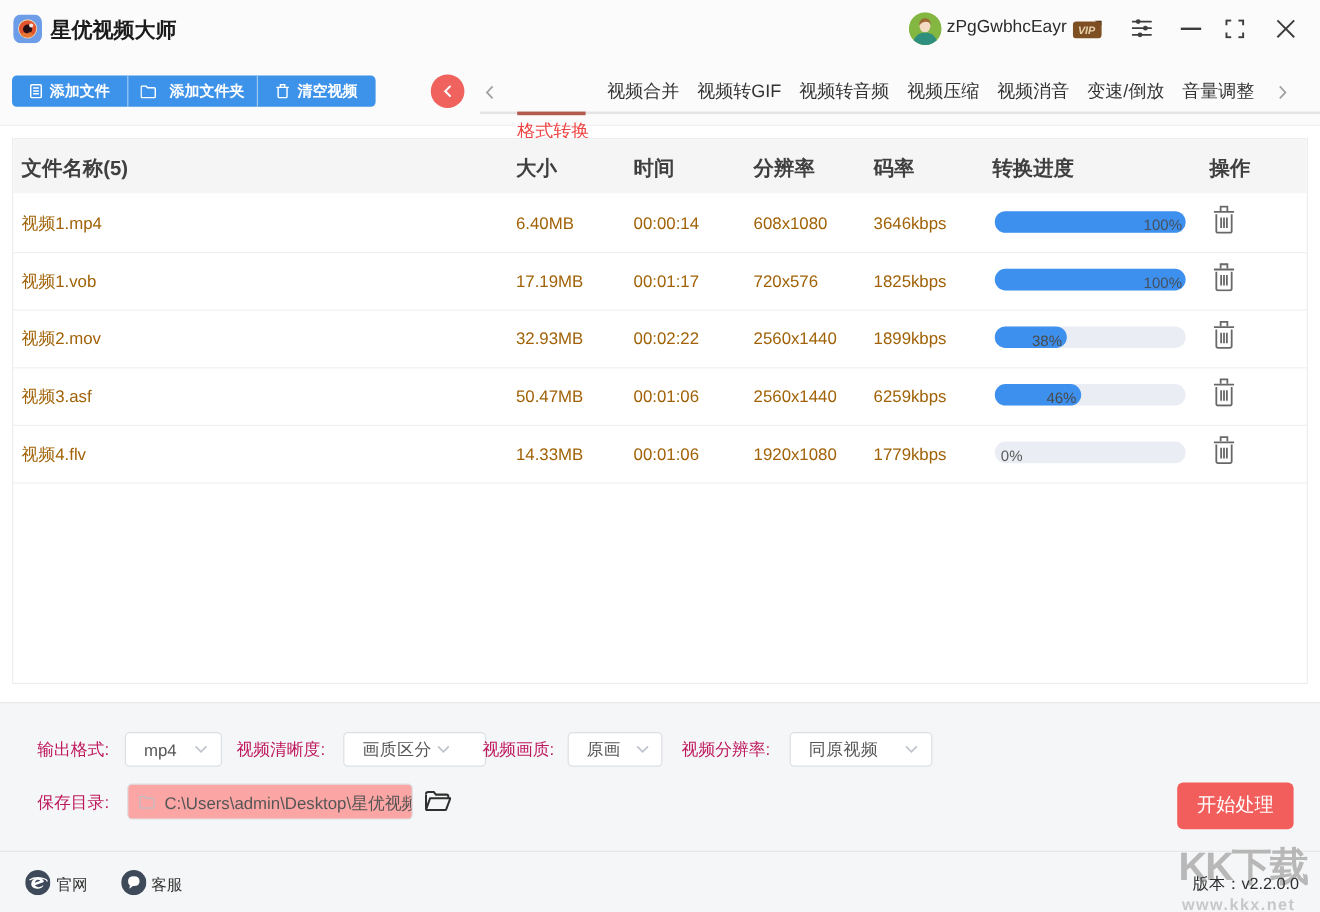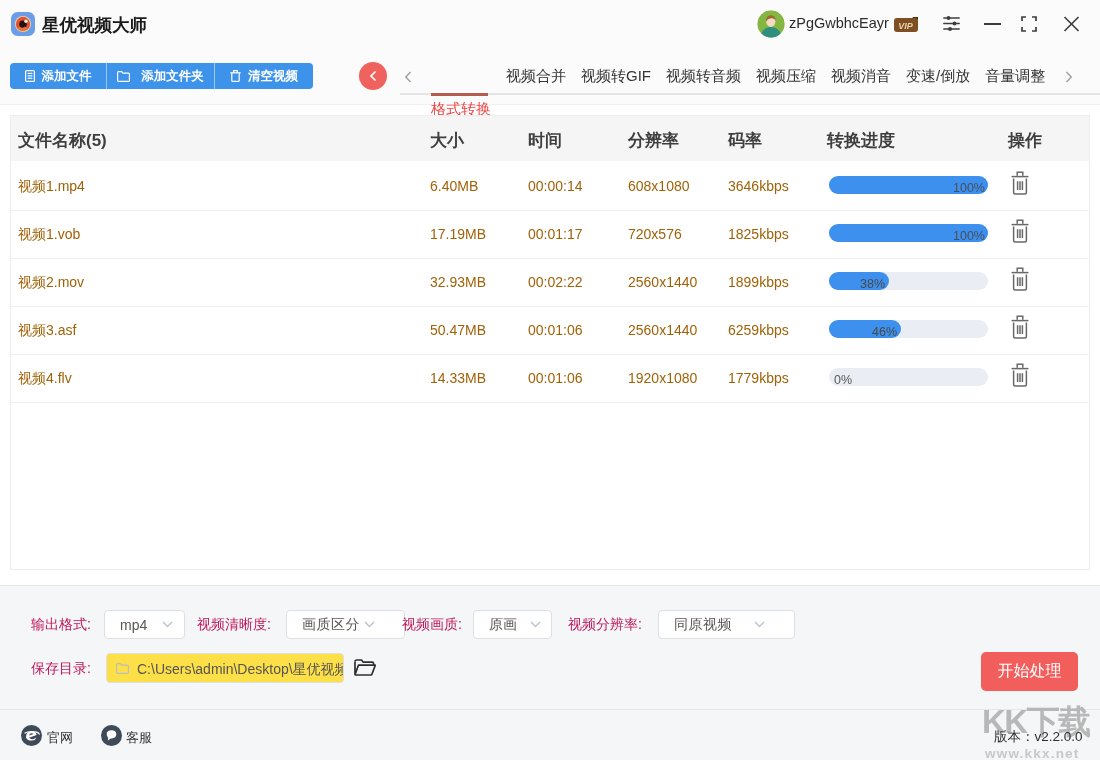--- a/index.html
+++ b/index.html
@@ -291,29 +291,29 @@
     <path d="M1 1 L5.5 5.5 L10 1" stroke="#c0c4cc" stroke-width="1.5" fill="none"></path>
   </svg>
 <div class="lbl" style="left:402px;top:616px;">视频画质:</div>
 <div class="dd" style="left:473px;width:79px;">
     <span>原画</span>
   </div>
 <svg class="ddc" style="left:530px;top:621px;" width="11" height="7" viewBox="0 0 11 7">
     <path d="M1 1 L5.5 5.5 L10 1" stroke="#c0c4cc" stroke-width="1.5" fill="none"></path>
   </svg>
 <div class="lbl" style="left:568px;top:616px;">视频分辨率:</div>
-<div class="dd" style="left:658px;width:137px;">
+<div class="dd" style="left:658px;width:119px;">
     <span style="letter-spacing:0.5px;">同原视频</span>
   </div>
 <svg class="ddc" style="left:754px;top:621px;" width="11" height="7" viewBox="0 0 11 7">
     <path d="M1 1 L5.5 5.5 L10 1" stroke="#c0c4cc" stroke-width="1.5" fill="none"></path>
   </svg>
 
 <div class="lbl" style="left:31px;top:660px;">保存目录:</div>
-<div class="abs" style="left:106px;top:653px;width:238px;height:30px;background:#fde047;border:1px solid #dcdfe3;border-radius:4px;overflow:hidden;">
+<div class="abs" style="left:106px;top:653px;width:238px;height:30px;background:#fca5a5;border:1px solid #dcdfe3;border-radius:4px;overflow:hidden;">
   <svg style="position:absolute;left:9px;top:9px;" width="13" height="11" viewBox="0 0 13 11">
       <path d="M0.6 1.6 Q0.6 0.6 1.6 0.6 L4.4 0.6 L5.7 2.1 L11.4 2.1 Q12.4 2.1 12.4 3.1 L12.4 9.4 Q12.4 10.4 11.4 10.4 L1.6 10.4 Q0.6 10.4 0.6 9.4 Z" fill="none" stroke="#b9bdc4" stroke-width="1.1"></path>
     </svg>
   <div style="position:absolute;left:30px;top:7px;font-size:14px;color:#555;white-space:nowrap;">C:\Users\admin\Desktop\星优视频</div>
 </div>
 <svg class="abs" style="left:354px;top:659px;" width="22" height="17" viewBox="0 0 22 17">
     <path d="M1 2.8 Q1 1 2.8 1 L7.5 1 L9.3 3.2 L18 3.2 Q19.6 3.2 19.6 4.8 L19.6 6" fill="none" stroke="#2f2f2f" stroke-width="1.7"></path>
     <path d="M1 15.2 L1 3 M1.2 15.3 L4.4 6.2 L21.3 6.2 L17.9 15.3 Q17.7 16 16.9 16 L1.9 16 Q1 16 1 15.2 Z" fill="none" stroke="#2f2f2f" stroke-width="1.7" stroke-linejoin="round"></path>
   </svg>
 

